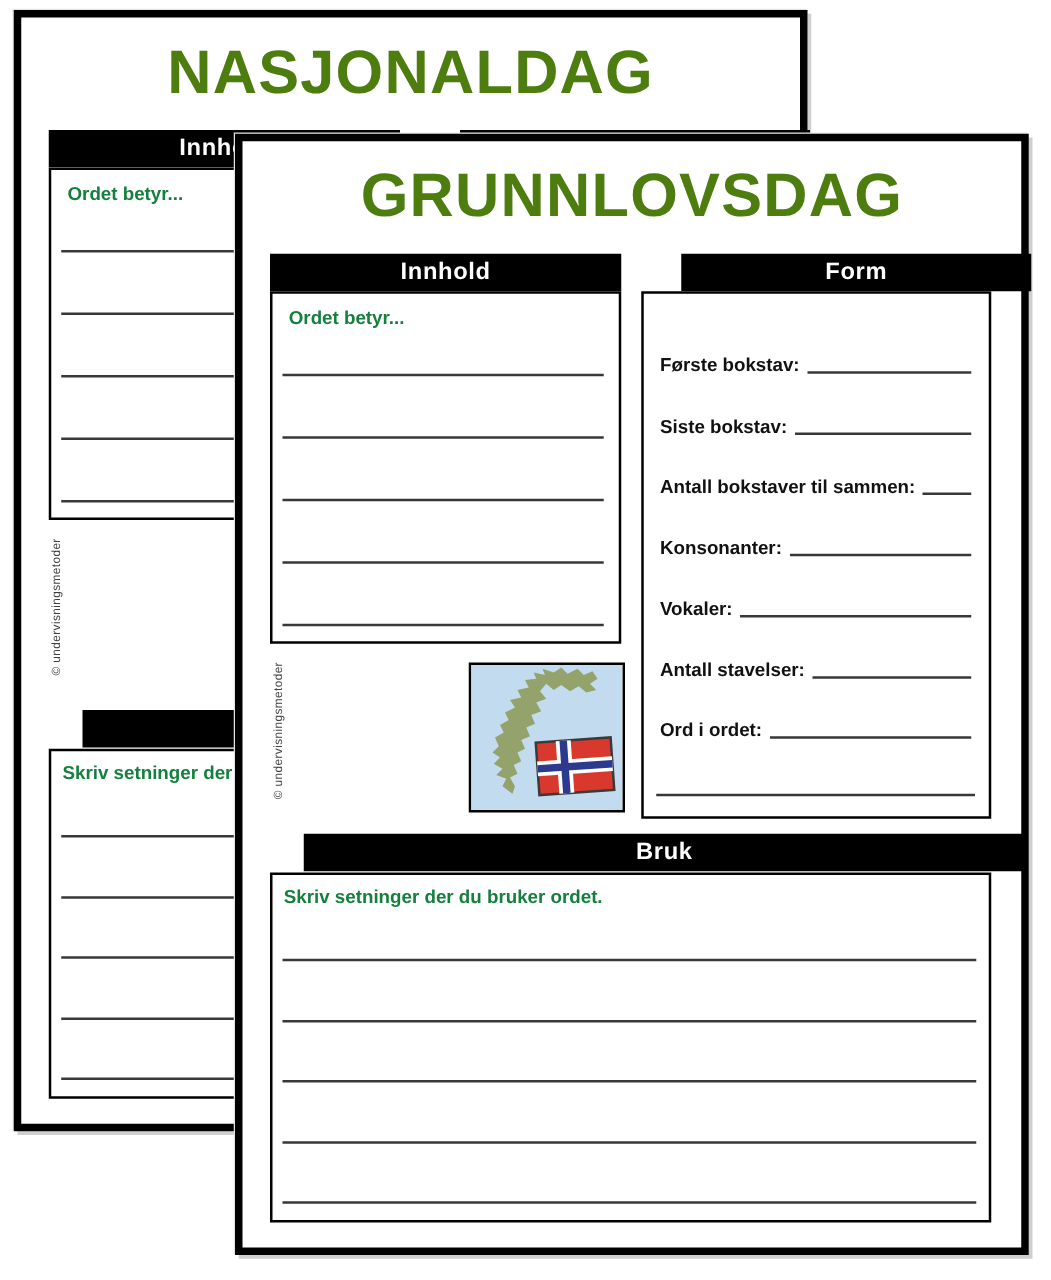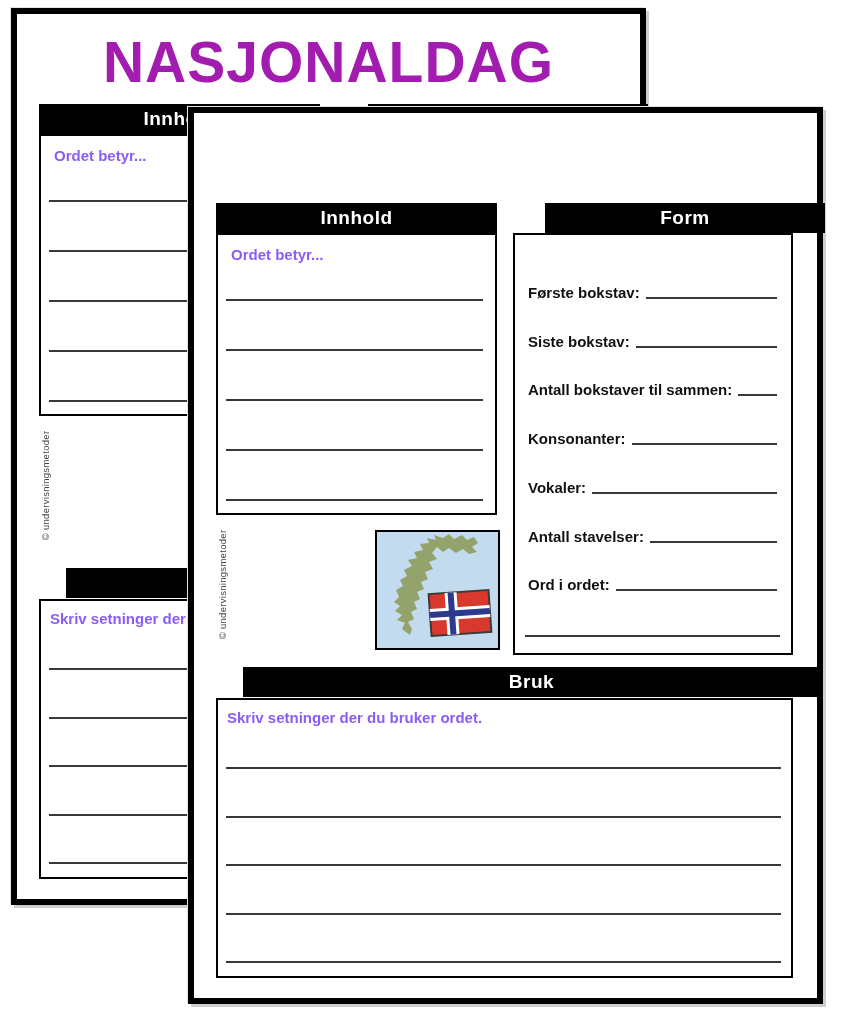--- a/index.html
+++ b/index.html
@@ -9,37 +9,37 @@
   .page {
     position:absolute; width:635px; height:897px; background:#ffffff;
     border:6px solid #000; box-sizing:border-box;
     box-shadow:3px 3px 0 #cfcfcf, -1px -1px 0 #e4e4e4;
   }
   .page-back  { left:11px;  top:8px; }
   .page-front { left:188px; top:107px; }
 
   .page-title {
     position:absolute; top:16px; left:0; right:0; text-align:center;
-    font-weight:700; font-size:57px; letter-spacing:1px; color:#a21caf; line-height:1.15;
+    font-weight:700; font-size:49px; letter-spacing:1px; color:#4d7c0f; line-height:1.15;
   }
 
   .section-bar {
     position:absolute; height:30px; background:#000; color:#fff;
     font-weight:700; font-size:19px; text-align:center; line-height:30px; letter-spacing:.5px;
   }
   .bar-innhold { left:22px;  top:90px;  width:281px; }
   .bar-form    { left:319px; top:90px;  width:280px;margin-left:32px; }
   .bar-bruk    { left:22px;  top:554px; width:577px;margin-left:27px; }
 
   .section-box { position:absolute; background:#fff; border:2px solid #000; box-sizing:border-box; }
   .box-innhold { left:22px;  top:120px; width:281px; height:282px; }
   .box-form    { left:319px; top:120px; width:280px; height:422px; }
   .box-bruk    { left:22px;  top:585px; width:577px; height:280px; }
 
-  .box-prompt { position:absolute; left:13px; top:11px; font-weight:700; font-size:15px; color:#8b5cf6; }
+  .box-prompt { position:absolute; left:13px; top:11px; font-weight:700; font-size:15px; color:#15803d; }
   .bruk-prompt-pos { top:9px; left:9px; }
 
   .lines { position:absolute; display:flex; flex-direction:column; justify-content:space-between; }
   .innhold-lines { left:8px; right:12px; top:64px; height:202px; }
   .bruk-lines    { left:8px; right:10px; top:67px; height:196px; }
   .write-line { height:2px; background:#383838; }
 
   .form-fields { position:absolute; left:0; top:0; right:0; bottom:0; }
   .form-field { position:absolute; left:13px; right:14px; display:flex; align-items:flex-end; height:22px; }
   .field-label { font-weight:700; font-size:15px; white-space:nowrap; color:#111;margin-top:36px; }
@@ -143,20 +143,21 @@
           <div class="write-line"></div>
           <div class="write-line"></div>
           <div class="write-line"></div>
         </div>
     </div>
 
   </div>
 
   <div class="page page-front">
 
+    <div class="page-title">GRUNNLOVSDAG</div>
 
     <div class="section-bar bar-innhold">Innhold</div>
     <div class="section-box box-innhold">
       <div class="box-prompt">Ordet betyr...</div>
       <div class="lines innhold-lines">
           <div class="write-line"></div>
           <div class="write-line"></div>
           <div class="write-line"></div>
           <div class="write-line"></div>
           <div class="write-line"></div>

